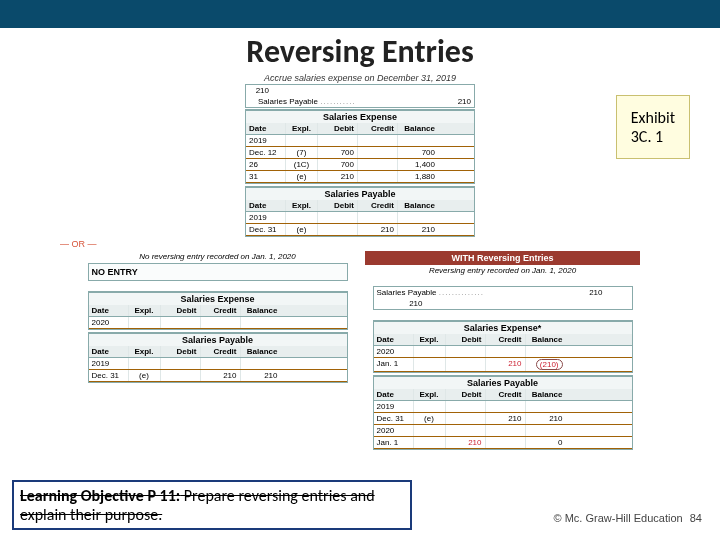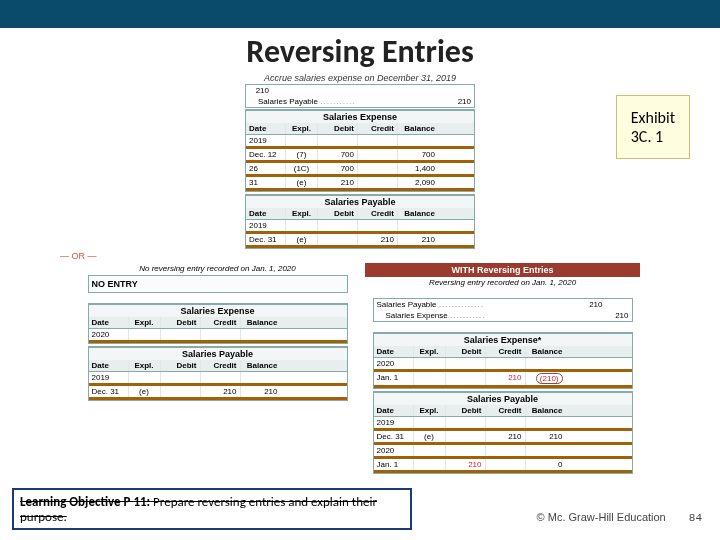--- a/index.html
+++ b/index.html
@@ -11,40 +11,40 @@
   .content { position: relative; margin: 2px auto 0; width: 600px; }
   .caption { font-size: 9px; font-style: italic; color: #333; text-align: center; }
   .journal { margin: 1px auto; width: 230px; border: 1px solid #8aa; font-size: 8px; }
   .jrow { display: flex; }
   .jrow .jlabel { flex: 1; padding: 1px 3px; }
   .jrow .jval { width: 26px; text-align: right; padding: 1px 3px; }
   .dots { letter-spacing: 1px; color: #888; }
   .ledger-title { text-align: center; font-weight: bold; font-size: 9px; padding: 1px; border-top: 1px solid #8aa; background: #f2f6f6; }
   .ledger-box { border: 1px solid #8aa; margin: 0 auto; width: 230px; font-size: 8px; }
   .thead { display: flex; font-weight: bold; background: #e8eeee; border-bottom: 1px solid #8aa; }
-  .trow { display: flex; border-bottom: 3px solid #a16207; }
+  .trow { display: flex; border-bottom: 1px solid #a16207; }
   .cell { padding: 1px 2px; border-right: 1px solid #dfe7e7; text-align: center; }
   .cell:last-child { border-right: none; }
   .c-date { width: 40px; text-align: left; padding-left: 3px; }
   .c-expl { width: 32px; }
   .c-num { width: 40px; text-align: right; padding-right: 3px; }
   .or-divider { text-align: left; font-size: 9px; color: #d6543a; margin: 2px 0; }
   .twopane { display: flex; gap: 10px; justify-content: center; }
   .pane { width: 275px; }
   .pane-head { font-size: 9px; font-weight: bold; color: #fff; padding: 2px 0; text-align: center; }
   .pane-head.without { background: #6b8f2f; }
   .pane-head.with { background: #9b3a2f; }
   .pane-sub { font-size: 8px; font-style: italic; text-align: center; padding: 1px 0; }
   .pane .ledger-box, .pane .journal { width: 260px; margin-top: 10px; }
   .noentry { text-align: left; font-size: 9px; font-weight: bold; padding: 3px; border: 1px solid #8aa; background: #fafcfc; margin: 1px auto; width: 260px; }
   .circled { border: 1px solid #8a4a4a; border-radius: 10px; padding: 0 3px; display: inline-block; color: #8a4a4a; }
-  .learning-obj { position: absolute; left: 12px; bottom: 10px; width: 400px; border: 2px solid #1a3a7a; padding: 4px 6px; font-family: Calibri, sans-serif; font-size: 13px; background: #fff; }
+  .learning-obj { position: absolute; left: 12px; bottom: 10px; width: 400px; border: 2px solid #1a3a7a; padding: 4px 6px; font-family: Calibri, sans-serif; font-size: 16px; background: #fff; }
   .learning-obj del { text-decoration: line-through; }
   .copyright { position: absolute; right: 18px; bottom: 16px; font-size: 11px; color: #444; }
-  .copyright .page { margin-left: 20px; font-family: Liberation Mono, monospace; }
+  .copyright .page { margin-left: 4px; }
   .red { color: #c23; }
 </style>
 </head>
 <body>
 
 <div class="topbar"></div>
 <div class="title">Reversing Entries</div>
 
 <div class="exhibit-badge">
   <span>Exhibit</span>
@@ -94,21 +94,21 @@
         <div class="cell c-expl">(1C)</div>
         <div class="cell c-num">700</div>
         <div class="cell c-num"></div>
         <div class="cell c-num">1,400</div>
       </div>
     <div class="trow">
         <div class="cell c-date">31</div>
         <div class="cell c-expl">(e)</div>
         <div class="cell c-num">210</div>
         <div class="cell c-num"></div>
-        <div class="cell c-num">2,090</div>
+        <div class="cell c-num">1,880</div>
       </div>
   </div>
 
   <div class="ledger-box" style="margin-top:2px;">
     <div class="ledger-title">Salaries Payable</div>
     <div class="thead">
       <div class="cell c-date">Date</div>
       <div class="cell c-expl">Expl.</div>
       <div class="cell c-num">Debit</div>
       <div class="cell c-num">Credit</div>
@@ -182,21 +182,20 @@
     <div class="pane">
       <div class="pane-head with">WITH Reversing Entries</div>
       <div class="pane-sub">Reversing entry recorded on Jan. 1, 2020</div>
       <div class="journal" style="width:260px;">
         <div class="jrow">
             <div class="jlabel"><span>Salaries Payable</span> <span class="dots">..............</span></div>
             <div class="jval">210</div>
             <div class="jval"></div>
           </div>
         <div class="jrow">
-            <div class="jlabel" style="padding-left:12px;"><span>   Salaries Expense</span> <span class="dots">...........</span></div>
             <div class="jval"></div>
             <div class="jval">210</div>
           </div>
       </div>
       <div class="ledger-box">
         <div class="ledger-title">Salaries Expense*</div>
         <div class="thead">
             <div class="cell c-date">Date</div>
             <div class="cell c-expl">Expl.</div>
             <div class="cell c-num">Debit</div>

